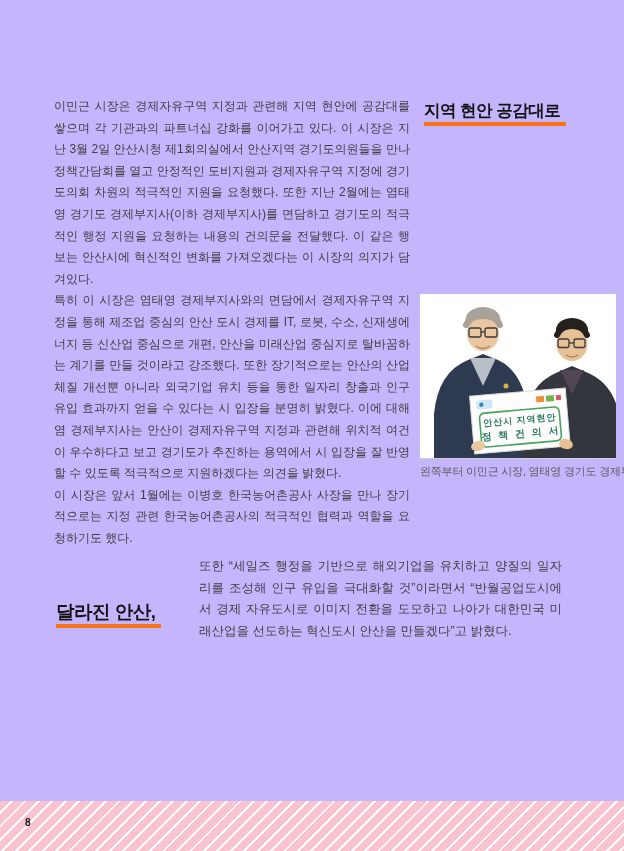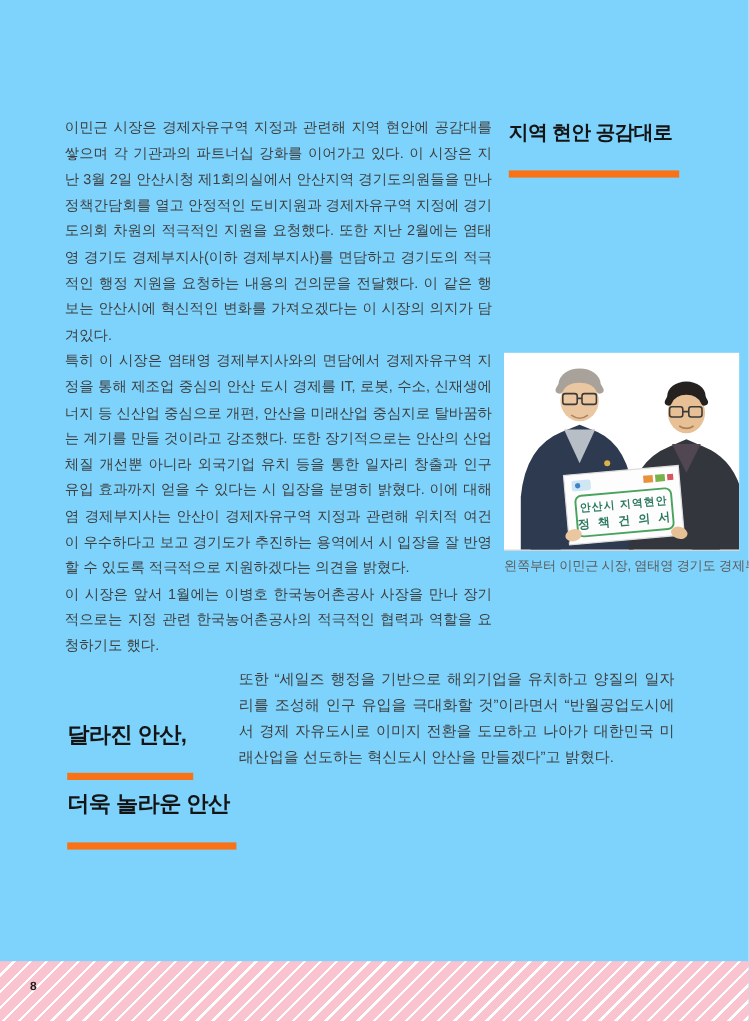--- a/index.html
+++ b/index.html
@@ -1,21 +1,21 @@
 <!DOCTYPE html>
 <html><head>
 <meta charset="utf-8">
 <style>
   * { margin: 0; padding: 0; box-sizing: border-box; }
   html, body { background: #ffffff; }
   .page {
     position: relative;
     width: 624px;
     height: 851px;
-    background: #7dd3fc;
+    background: #c4b5fd;
     font-family: "Liberation Sans", sans-serif;
     overflow: hidden;
   }
 
   
   .body-text {
     position: absolute;
     color: #3f3f3f;
     text-align: justify;
     word-break: break-all;
@@ -28,23 +28,23 @@
   .bottom-body {
     left: 199px; top: 556px; width: 363px;
     font-size: 12.5px; line-height: 21.6px;
   }
 
   
   .headline { position: absolute; color: #141414; font-weight: 800; }
   .headline .hl {
     display: block;
     width: fit-content;
-    padding: 0 6px 20px 0;
+    padding: 0 6px 0 0;
     margin-bottom: 7px;
-    border-bottom: 6px solid #f97316;
+    border-bottom: 4px solid #f97316;
     letter-spacing: -0.5px;
     white-space: nowrap;
   }
   .headline-right { left: 424px; top: 100px; font-size: 16.5px; }
   .headline-left  { left: 56px;  top: 556px; font-size: 18.5px; margin-top: 43px; }
 
   
   .photo {
     position: absolute;
     left: 420px; top: 294px;
@@ -150,21 +150,20 @@
           <ellipse cx="146" cy="150" rx="7" ry="5" fill="#e7c096" transform="rotate(15 146 150)"></ellipse>
         </g>
       </svg>
     </figure>
     <div class="caption">왼쪽부터 이민근 시장, 염태영 경기도 경제부지사</div>
   </section>
 
   <section>
     <div class="headline headline-left">
       <span class="hl">달라진 안산,</span>
-      <span class="hl">더욱 놀라운 안산</span>
     </div>
 
     <div class="body-text bottom-body">
       <p>또한 “세일즈 행정을 기반으로 해외기업을 유치하고 양질의 일자리를 조성해 인구 유입을 극대화할 것”이라면서 “반월공업도시에서 경제 자유도시로 이미지 전환을 도모하고 나아가 대한민국 미래산업을 선도하는 혁신도시 안산을 만들겠다”고 밝혔다.</p>
     </div>
   </section>
 
   <footer class="stripe-band">
     <span class="page-num">8</span>
   </footer>

